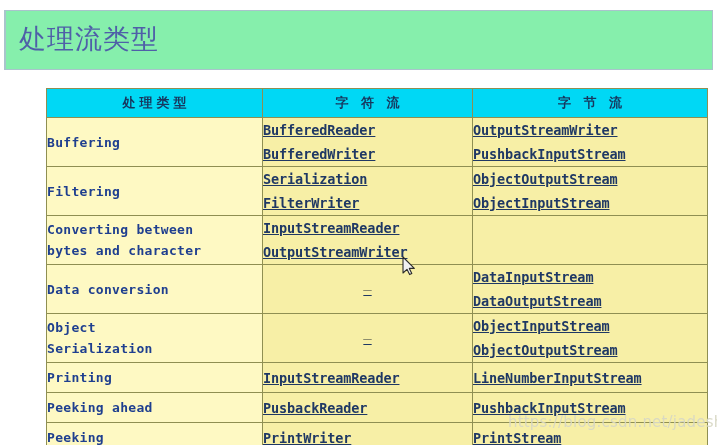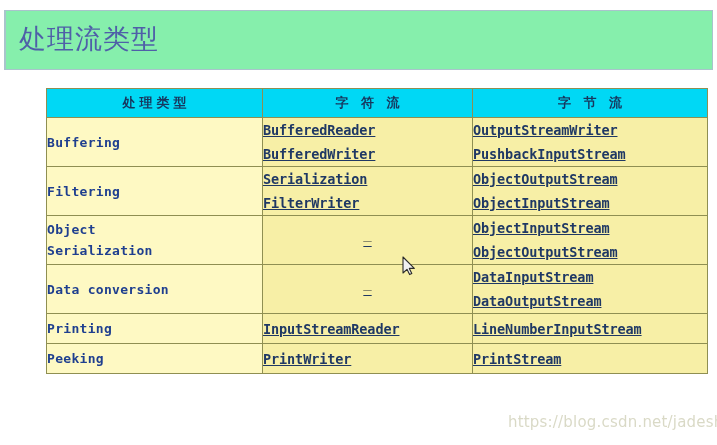--- a/index.html
+++ b/index.html
@@ -175,68 +175,102 @@
           <td class="val">
             <div class="cell-lines">
               <span>ObjectOutputStream</span>
               <span>ObjectInputStream</span>
             </div>
           </td>
         </tr>
         <tr class="tall">
           <td class="cat">
             <div class="cell-lines">
+              <span>Converting between</span>
+              <span>bytes and character</span>
+            </div>
+          </td>
+          <td class="val">
+            <div class="cell-lines">
+              <span>InputStreamReader</span>
+              <span>OutputStreamWriter</span>
+            </div>
+          </td>
+          <td class="val">
+            <div class="cell-lines"></div>
+          </td>
+        </tr>
+        <tr class="tall">
+          <td class="cat">
+            <div class="cell-lines">
+              <span>Data conversion</span>
+            </div>
+          </td>
+          <td class="val center">
+            <div class="cell-lines">
+              <span class="dash">—</span>
+            </div>
+          </td>
+          <td class="val">
+            <div class="cell-lines">
+              <span>DataInputStream</span>
+              <span>DataOutputStream</span>
+            </div>
+          </td>
+        </tr>
+        <tr class="tall">
+          <td class="cat">
+            <div class="cell-lines">
               <span>Object</span>
               <span>Serialization</span>
             </div>
           </td>
           <td class="val center">
             <div class="cell-lines">
               <span class="dash">—</span>
             </div>
           </td>
           <td class="val">
             <div class="cell-lines">
               <span>ObjectInputStream</span>
               <span>ObjectOutputStream</span>
             </div>
           </td>
         </tr>
-        <tr class="tall">
-          <td class="cat">
-            <div class="cell-lines">
-              <span>Data conversion</span>
-            </div>
-          </td>
-          <td class="val center">
-            <div class="cell-lines">
-              <span class="dash">—</span>
-            </div>
-          </td>
-          <td class="val">
-            <div class="cell-lines">
-              <span>DataInputStream</span>
-              <span>DataOutputStream</span>
-            </div>
-          </td>
-        </tr>
         <tr class="short">
           <td class="cat">
             <div class="cell-lines">
               <span>Printing</span>
             </div>
           </td>
           <td class="val">
             <div class="cell-lines">
               <span>InputStreamReader</span>
             </div>
           </td>
           <td class="val">
             <div class="cell-lines">
               <span>LineNumberInputStream</span>
+            </div>
+          </td>
+        </tr>
+        <tr class="short">
+          <td class="cat">
+            <div class="cell-lines">
+              <span>Peeking ahead</span>
+            </div>
+          </td>
+          <td class="val">
+            <div class="cell-lines">
+              <span>PusbackReader</span>
+            </div>
+          </td>
+          <td class="val">
+            <div class="cell-lines">
+              <span>PushbackInputStream</span>
             </div>
           </td>
         </tr>
         <tr class="short">
           <td class="cat">
             <div class="cell-lines">
               <span>Peeking</span>
             </div>
           </td>
           <td class="val">

